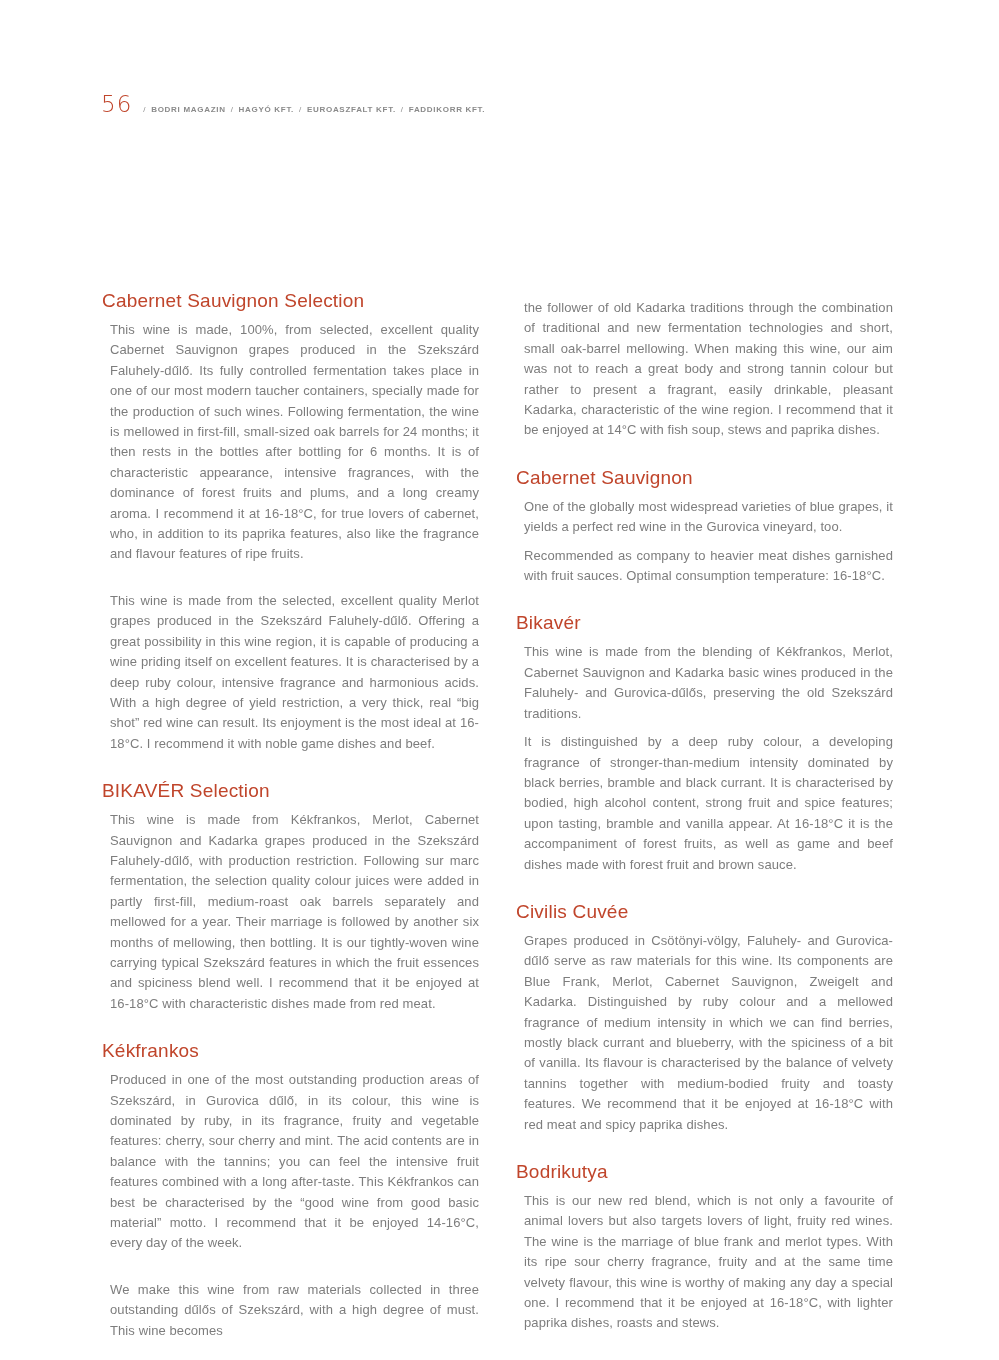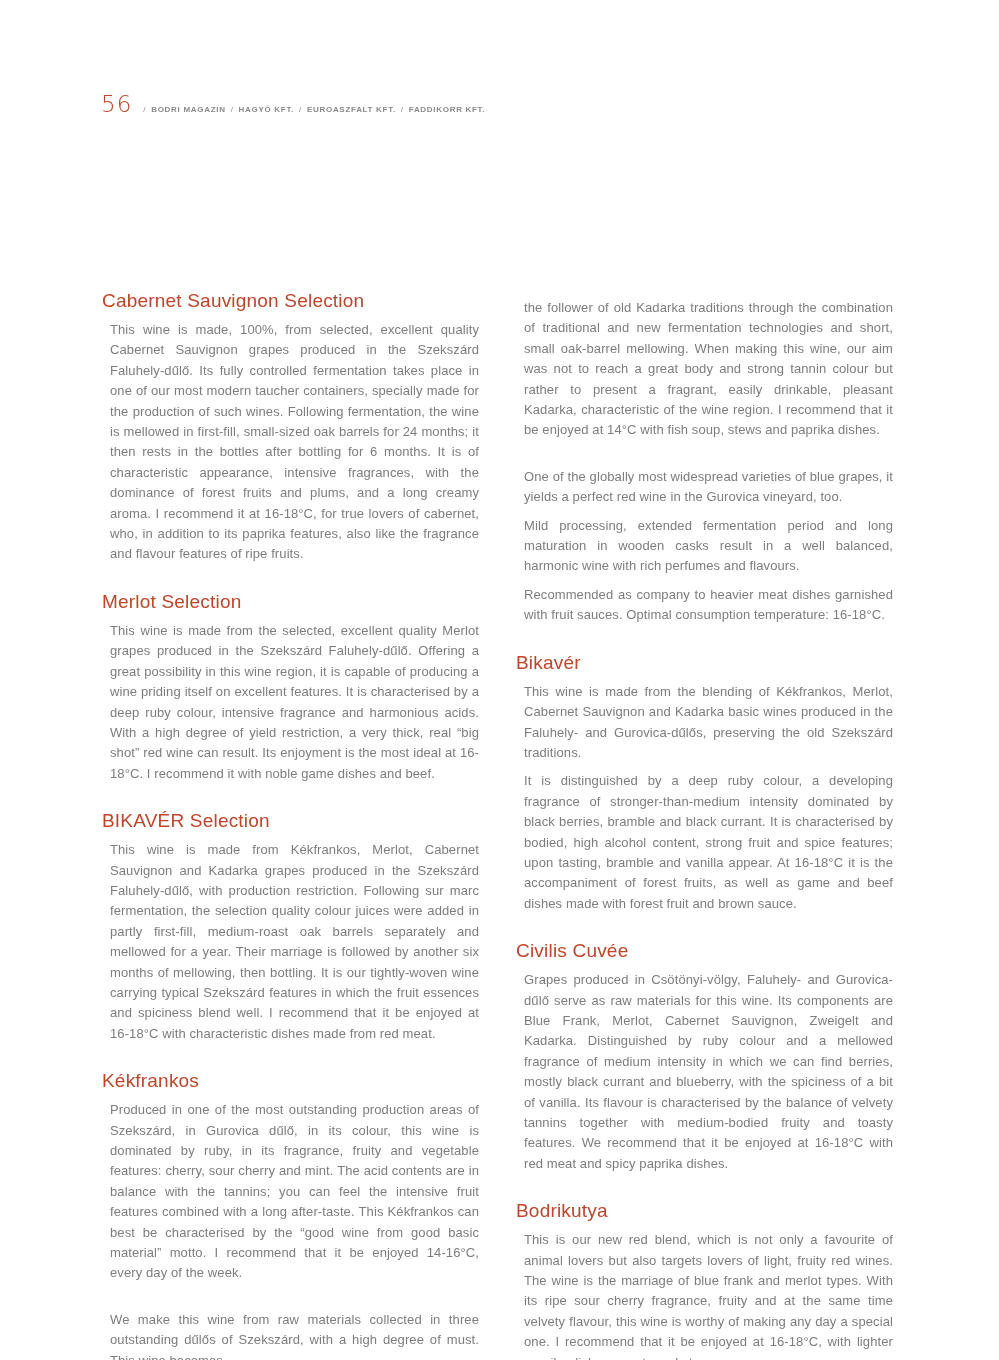--- a/index.html
+++ b/index.html
@@ -84,42 +84,41 @@
   <span class="header-meta"><span class="sep">/</span><span>BODRI MAGAZIN</span><span class="sep">/</span><span>HAGYÓ KFT.</span><span class="sep">/</span><span>EUROASZFALT KFT.</span><span class="sep">/</span><span>FADDIKORR KFT.</span></span>
 </header>
 
 <main class="columns">
   <div class="column" id="left-column">
       <section class="wine-section">
         <h2 class="wine-heading">Cabernet Sauvignon Selection</h2>
         <p class="wine-paragraph">This wine is made, 100%, from selected, excellent quality Cabernet Sauvignon grapes produced in the Szekszárd Faluhely-dűlő. Its fully controlled fermentation takes place in one of our most modern taucher containers, specially made for the production of such wines. Following fermentation, the wine is mellowed in first-fill, small-sized oak barrels for 24 months; it then rests in the bottles after bottling for 6 months. It is of characteristic appearance, intensive fragrances, with the dominance of forest fruits and plums, and a long creamy aroma. I recommend it at 16-18°C, for true lovers of cabernet, who, in addition to its paprika features, also like the fragrance and flavour features of ripe fruits.</p>
       </section>
       <section class="wine-section">
-        <h2 class="wine-heading">Merlot Selection</h2>
         <p class="wine-paragraph">This wine is made from the selected, excellent quality Merlot grapes produced in the Szekszárd Faluhely-dűlő. Offering a great possibility in this wine region, it is capable of producing a wine priding itself on excellent features. It is characterised by a deep ruby colour, intensive fragrance and harmonious acids. With a high degree of yield restriction, a very thick, real “big shot” red wine can result. Its enjoyment is the most ideal at 16-18°C. I recommend it with noble game dishes and beef.</p>
       </section>
       <section class="wine-section">
         <h2 class="wine-heading">BIKAVÉR Selection</h2>
         <p class="wine-paragraph">This wine is made from Kékfrankos, Merlot, Cabernet Sauvignon and Kadarka grapes produced in the Szekszárd Faluhely-dűlő, with production restriction. Following sur marc fermentation, the selection quality colour juices were added in partly first-fill, medium-roast oak barrels separately and mellowed for a year. Their marriage is followed by another six months of mellowing, then bottling. It is our tightly-woven wine carrying typical Szekszárd features in which the fruit essences and spiciness blend well. I recommend that it be enjoyed at 16-18°C with characteristic dishes made from red meat.</p>
       </section>
       <section class="wine-section">
         <h2 class="wine-heading">Kékfrankos</h2>
         <p class="wine-paragraph">Produced in one of the most outstanding production areas of Szekszárd, in Gurovica dűlő, in its colour, this wine is dominated by ruby, in its fragrance, fruity and vegetable features: cherry, sour cherry and mint. The acid contents are in balance with the tannins; you can feel the intensive fruit features combined with a long after-taste. This Kékfrankos can best be characterised by the “good wine from good basic material” motto. I recommend that it be enjoyed 14-16°C, every day of the week.</p>
       </section>
       <section class="wine-section">
         <p class="wine-paragraph">We make this wine from raw materials collected in three outstanding dűlős of Szekszárd, with a high degree of must. This wine becomes</p>
       </section>
     </div>
   <div class="column" id="right-column">
       <section class="wine-section">
         <p class="wine-paragraph">the follower of old Kadarka traditions through the combination of traditional and new fermentation technologies and short, small oak-barrel mellowing. When making this wine, our aim was not to reach a great body and strong tannin colour but rather to present a fragrant, easily drinkable, pleasant Kadarka, characteristic of the wine region. I recommend that it be enjoyed at 14°C with fish soup, stews and paprika dishes.</p>
       </section>
       <section class="wine-section">
+        <h2 class="wine-heading">Cabernet Sauvignon</h2>
         <p class="wine-paragraph">One of the globally most widespread varieties of blue grapes, it yields a perfect red wine in the Gurovica vineyard, too.</p>
-        <p class="wine-paragraph">Mild processing, extended fermentation period and long maturation in wooden casks result in a well balanced, harmonic wine with rich perfumes and flavours.</p>
         <p class="wine-paragraph">Recommended as company to heavier meat dishes garnished with fruit sauces. Optimal consumption temperature: 16-18°C.</p>
       </section>
       <section class="wine-section">
         <h2 class="wine-heading">Bikavér</h2>
         <p class="wine-paragraph">This wine is made from the blending of Kékfrankos, Merlot, Cabernet Sauvignon and Kadarka basic wines produced in the Faluhely- and Gurovica-dűlős, preserving the old Szekszárd traditions.</p>
         <p class="wine-paragraph">It is distinguished by a deep ruby colour, a developing fragrance of stronger-than-medium intensity dominated by black berries, bramble and black currant. It is characterised by bodied, high alcohol content, strong fruit and spice features; upon tasting, bramble and vanilla appear. At 16-18°C it is the accompaniment of forest fruits, as well as game and beef dishes made with forest fruit and brown sauce.</p>
       </section>
       <section class="wine-section">
         <h2 class="wine-heading">Civilis Cuvée</h2>
         <p class="wine-paragraph">Grapes produced in Csötönyi-völgy, Faluhely- and Gurovica-dűlő serve as raw materials for this wine. Its components are Blue Frank, Merlot, Cabernet Sauvignon, Zweigelt and Kadarka. Distinguished by ruby colour and a mellowed fragrance of medium intensity in which we can find berries, mostly black currant and blueberry, with the spiciness of a bit of vanilla. Its flavour is characterised by the balance of velvety tannins together with medium-bodied fruity and toasty features. We recommend that it be enjoyed at 16-18°C with red meat and spicy paprika dishes.</p>

